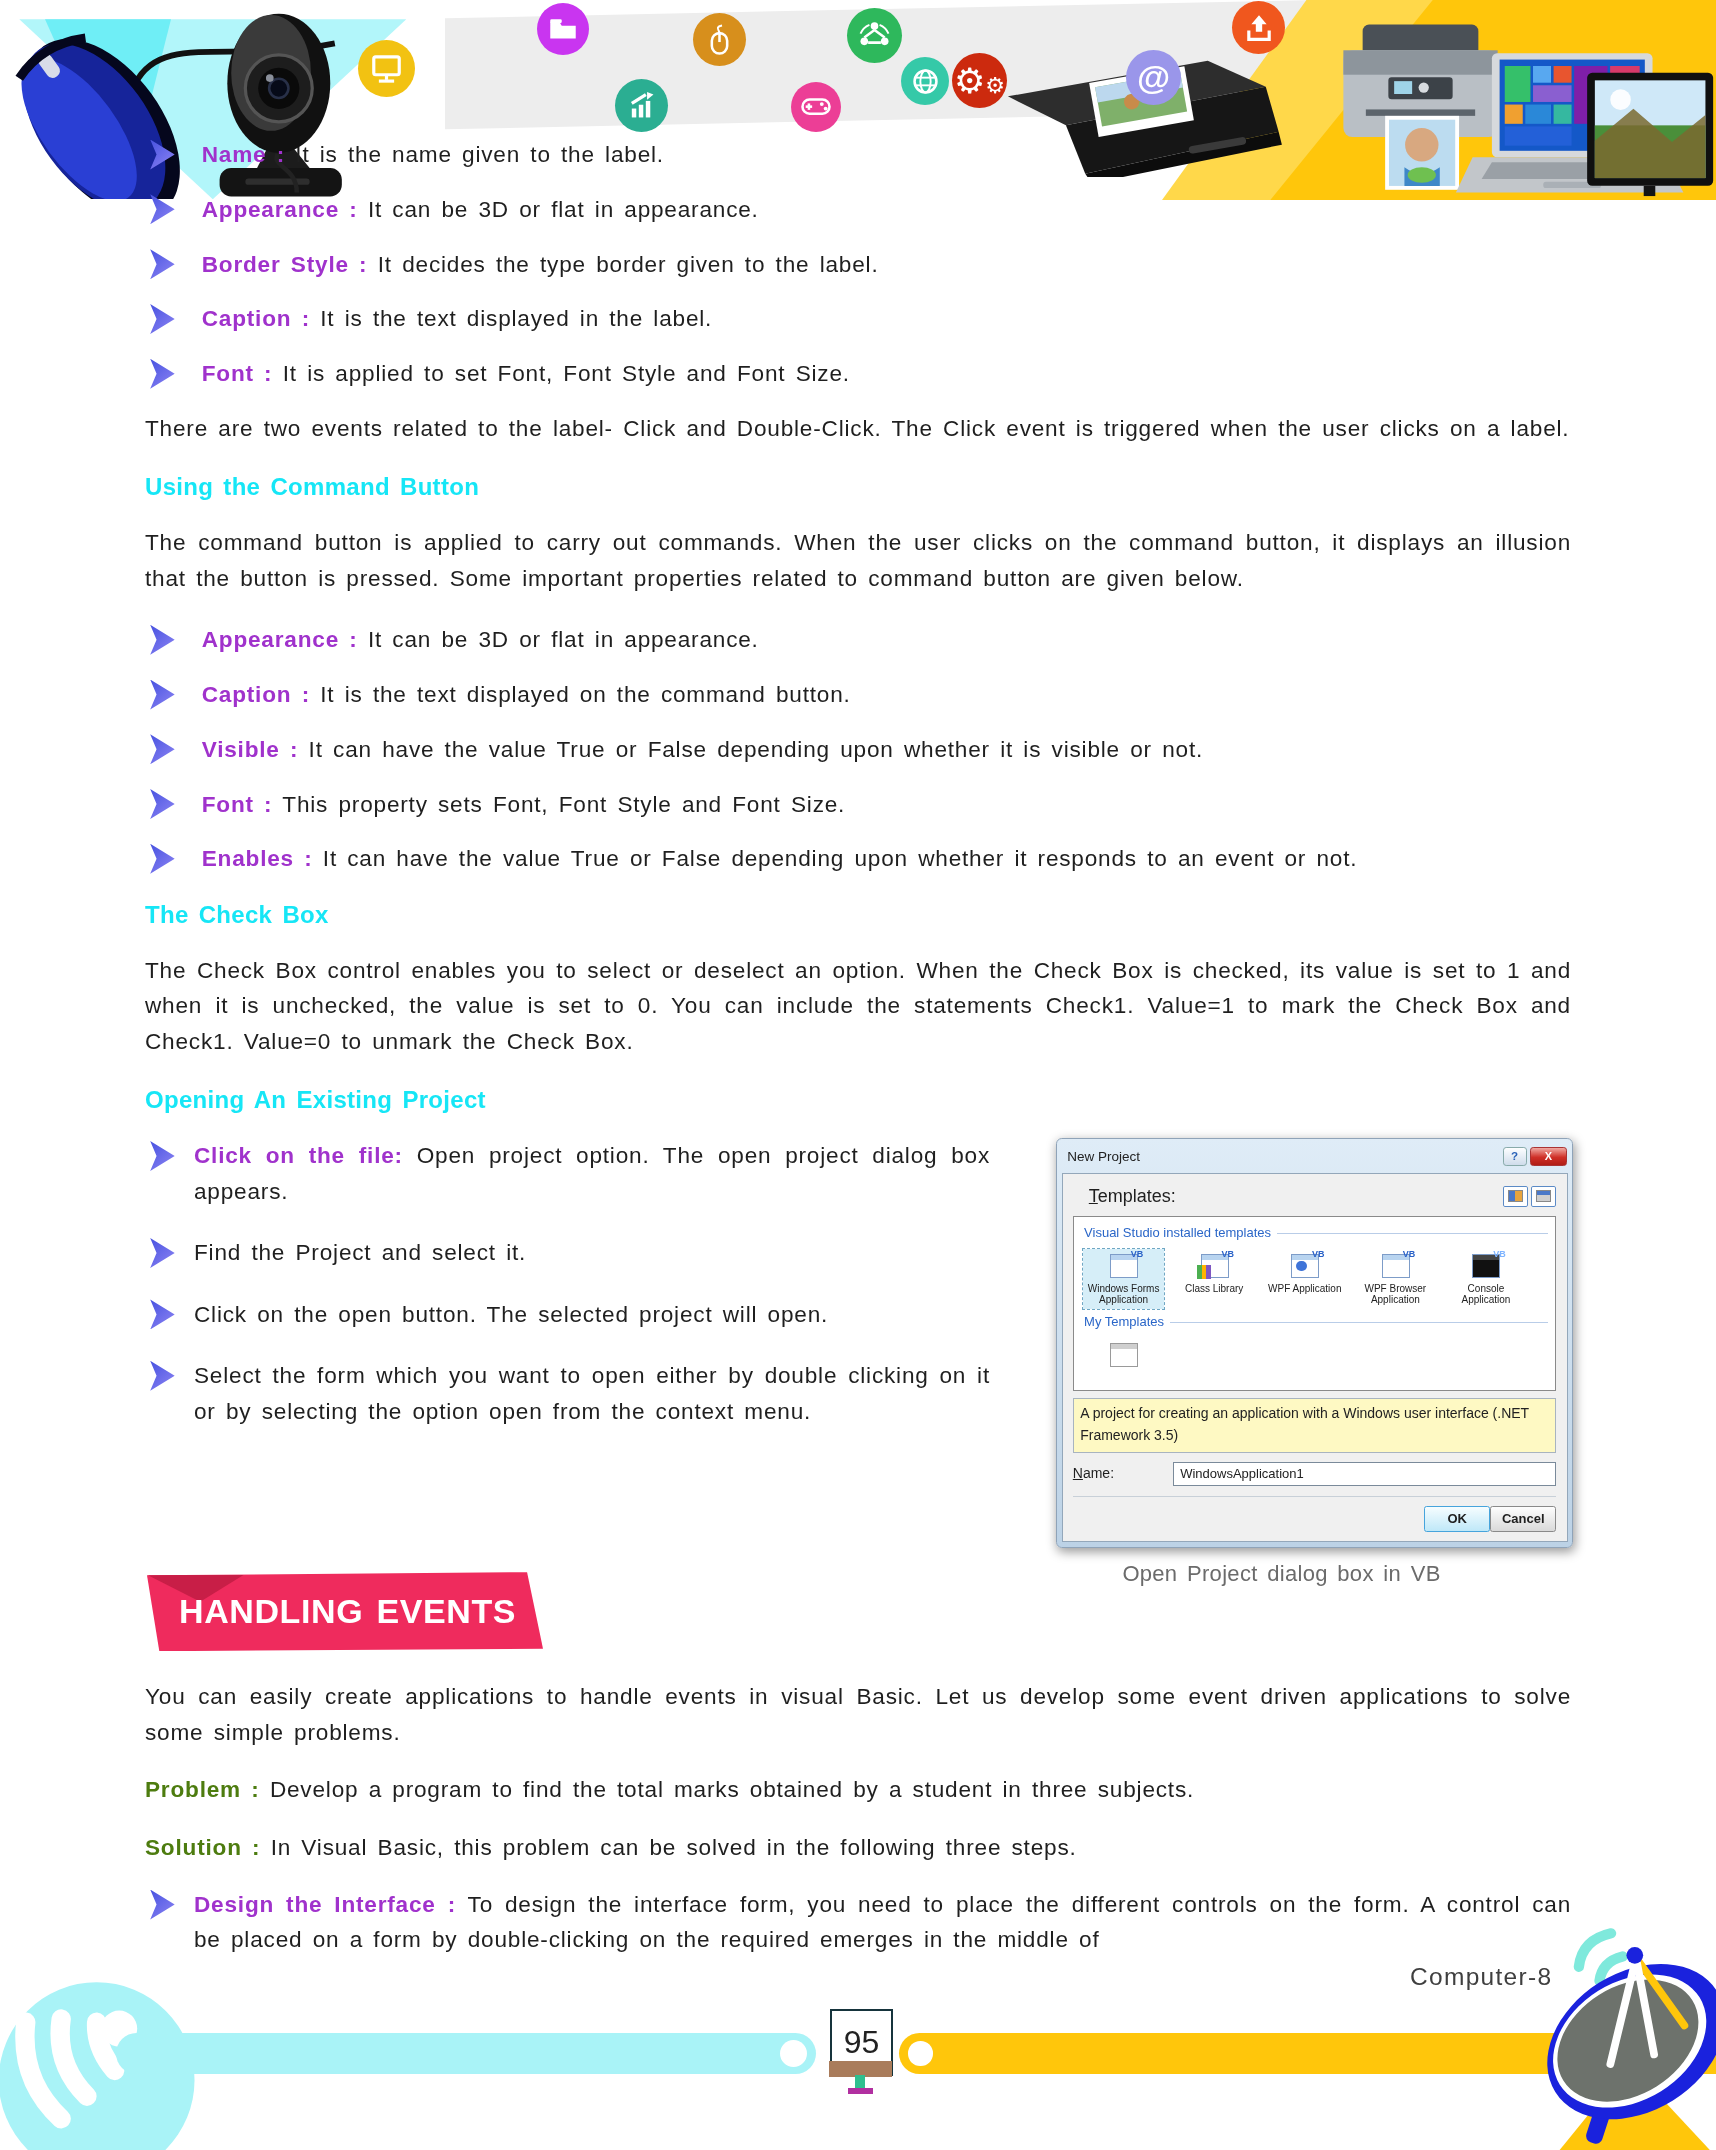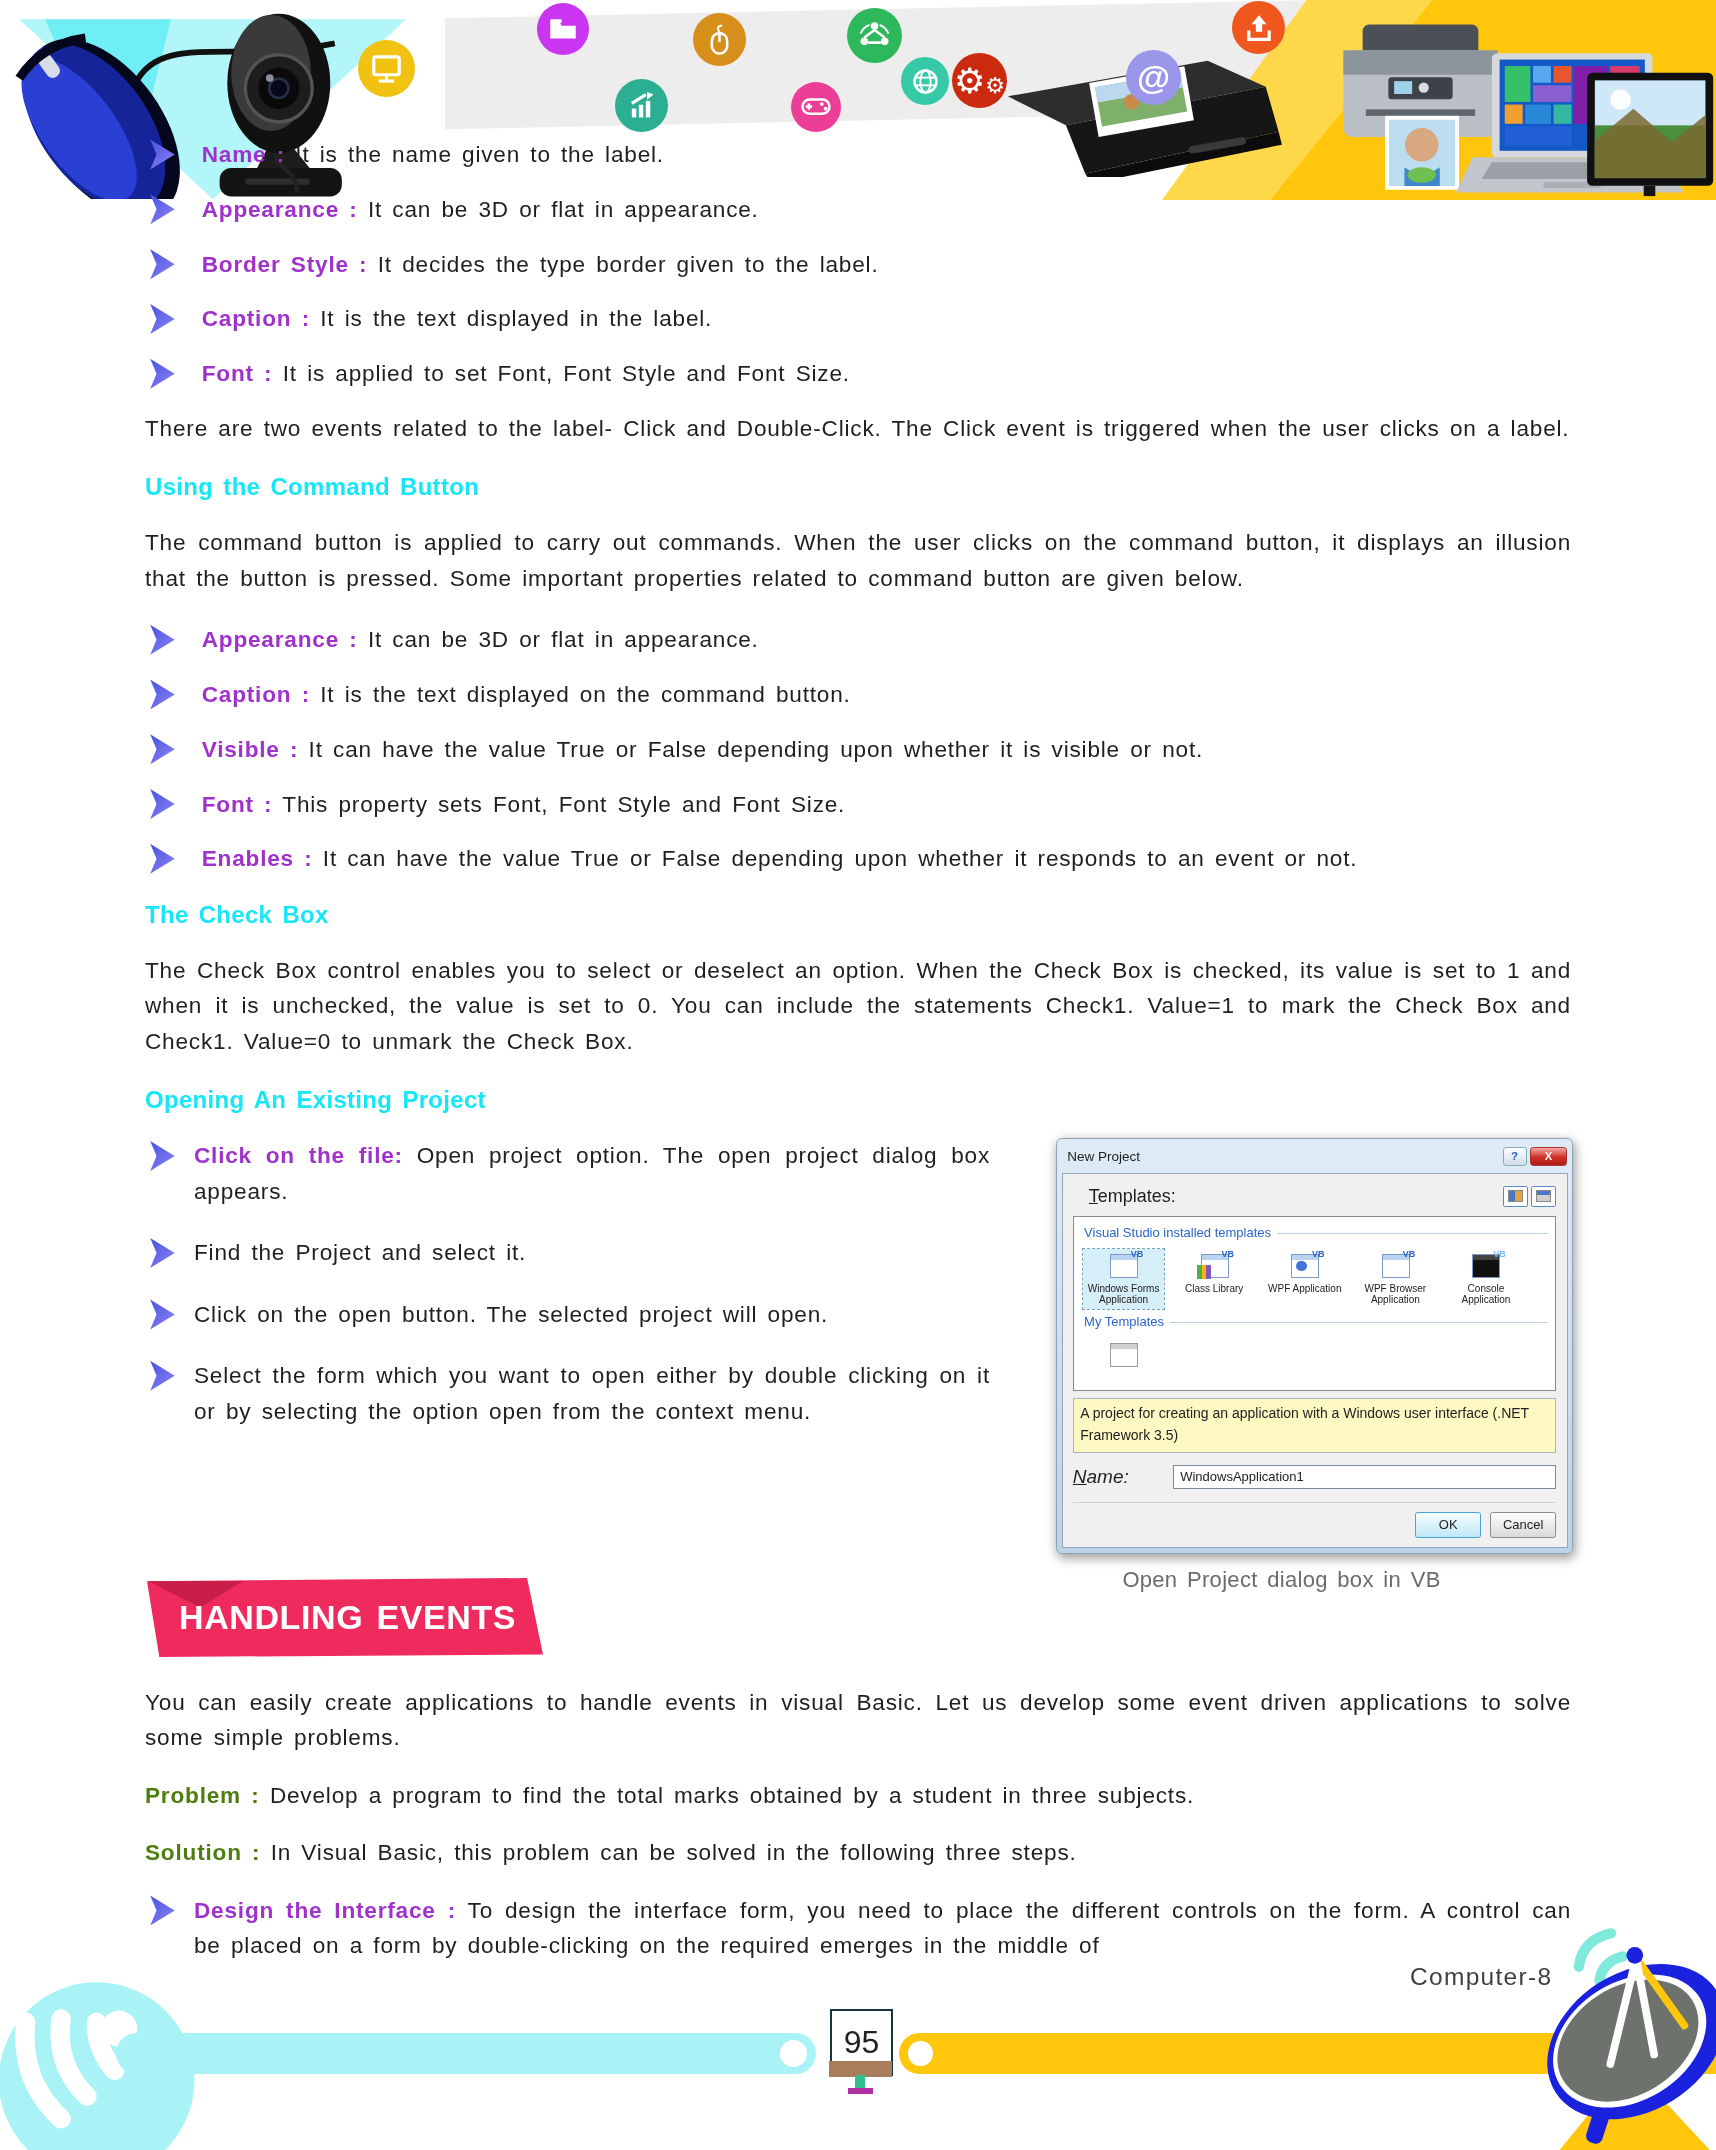--- a/index.html
+++ b/index.html
@@ -75,25 +75,25 @@
           background:linear-gradient(90deg,#4caf50 33%,#ffb300 33%,#ffb300 66%,#7e57c2 66%);}
   .tcircle{position:absolute;left:9px;top:9px;width:10.3px;height:10.3px;border-radius:50%;background:#3f74d8;}
   .tconsole .twin{background:#111;}
   .tconsole .twin::before{background:#444;}
   .tconsole .twin::after{content:"VB";color:#7fb4ff;}
   .tgray .twin{border-color:#9a9a9a;}
   .tgray .twin::before{background:#cfcfcf;}
   .tgray .twin::after{content:"";}
   .vdesc{border:0.6px solid #a8b4c0;background:#fef9c3;font-size:14px;padding:4.5px 6.4px;margin-top:6.4px;color:#222;}
   .vname{display:flex;align-items:center;margin-top:9px;}
-  .vname .nlabel{width:100px;font-size:19px;font-style:italic;}
+  .vname .nlabel{width:100px;font-size:14px;}
   .vname .nlabel::first-letter{text-decoration:underline;}
   .vname input{flex:1;height:22px;border:0.6px solid #7a8a9a;font-size:13px;padding:0 6.4px;
                font-family:"Liberation Sans",sans-serif;background:#fff;color:#222;}
-  .vfoot{display:flex;justify-content:flex-end;gap:9px;margin-top:10.3px;padding-top:9px;border-top:0.6px solid #c8d0d8;}
+  .vfoot{display:flex;justify-content:flex-end;margin-top:10.3px;padding-top:9px;border-top:0.6px solid #c8d0d8;font-weight:bold;}
   .vbtn{width:64px;height:24.5px;font-size:13px;display:flex;align-items:center;justify-content:center;border-radius:2.6px;}
   .vbtn.ok{border:1.3px solid #46a4dc;background:linear-gradient(#f6fdff,#bfe8f8);}
   .vbtn.cancel{border:0.6px solid #8a8a8a;background:linear-gradient(#fdfdfd,#d9d9d9);}
   
   .banner{position:relative;width:398px;height:79px;margin:-19.3px 0 28px 0;background:#ef2b5d;
           clip-path:polygon(0.5% 4%,96% 0,100% 97%,3.6% 100%);display:flex;align-items:center;}
   .banner::before{content:"";position:absolute;left:1.9px;top:2.6px;width:97px;height:27px;background:#c81e47;
           clip-path:polygon(0 0,100% 0,55% 100%);}
   .banner span{position:relative;color:#fff;font-weight:bold;font-size:34px;letter-spacing:0.6px;padding-left:34px;}
   

